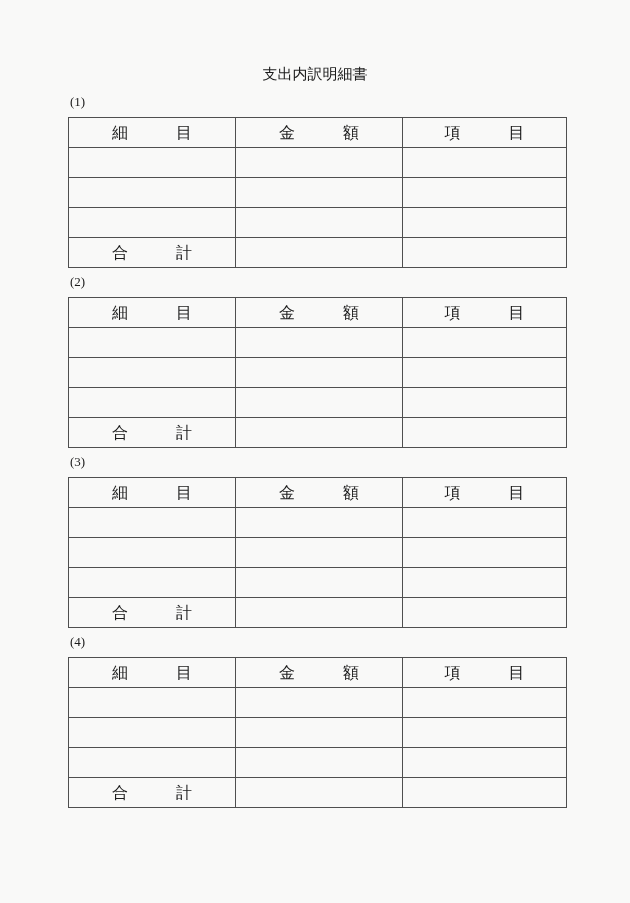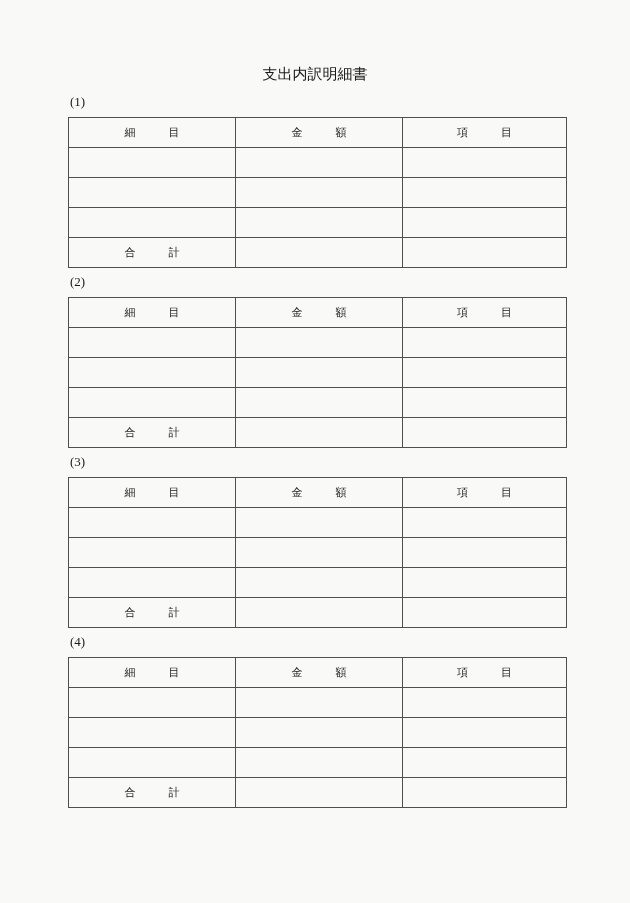--- a/index.html
+++ b/index.html
@@ -42,21 +42,21 @@
     width: 498px;
   }
   table.expense-table th,
   table.expense-table td {
     border: 1px solid #4f4f4f;
     height: 29px;
     padding: 0;
     margin: 0;
     text-align: center;
     vertical-align: middle;
-    font-size: 11px;
+    font-size: 16px;
     font-weight: normal;
     line-height: 29px;
     overflow: hidden;
     white-space: nowrap;
   }
   .sec-0 { top: 95px; }
   .sec-1 { top: 275px; }
   .sec-2 { top: 455px; }
   .sec-3 { top: 635px; }
 </style>

